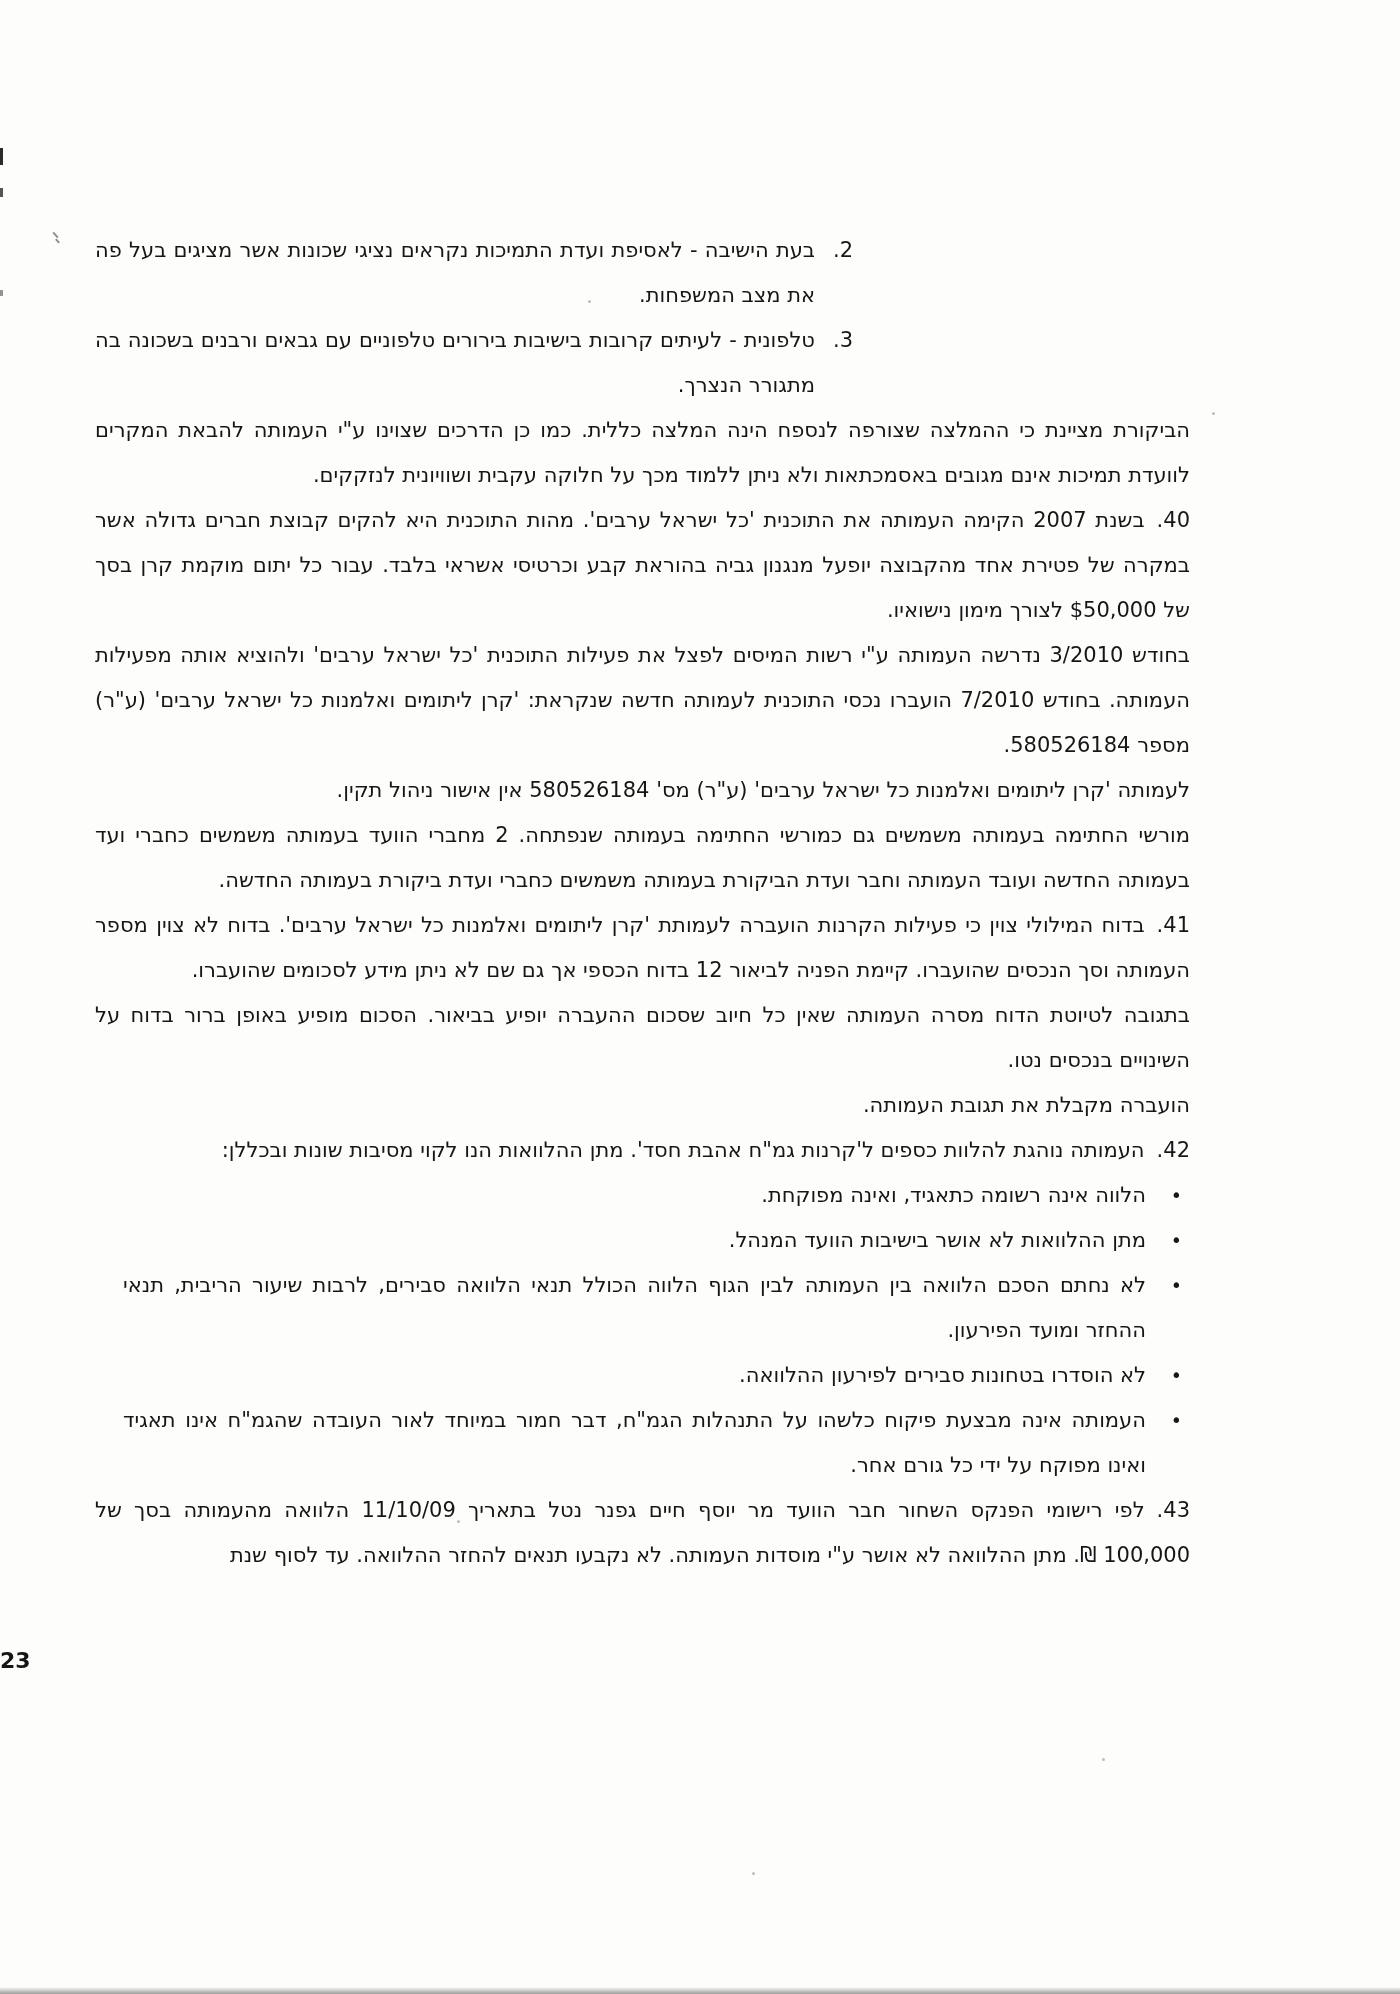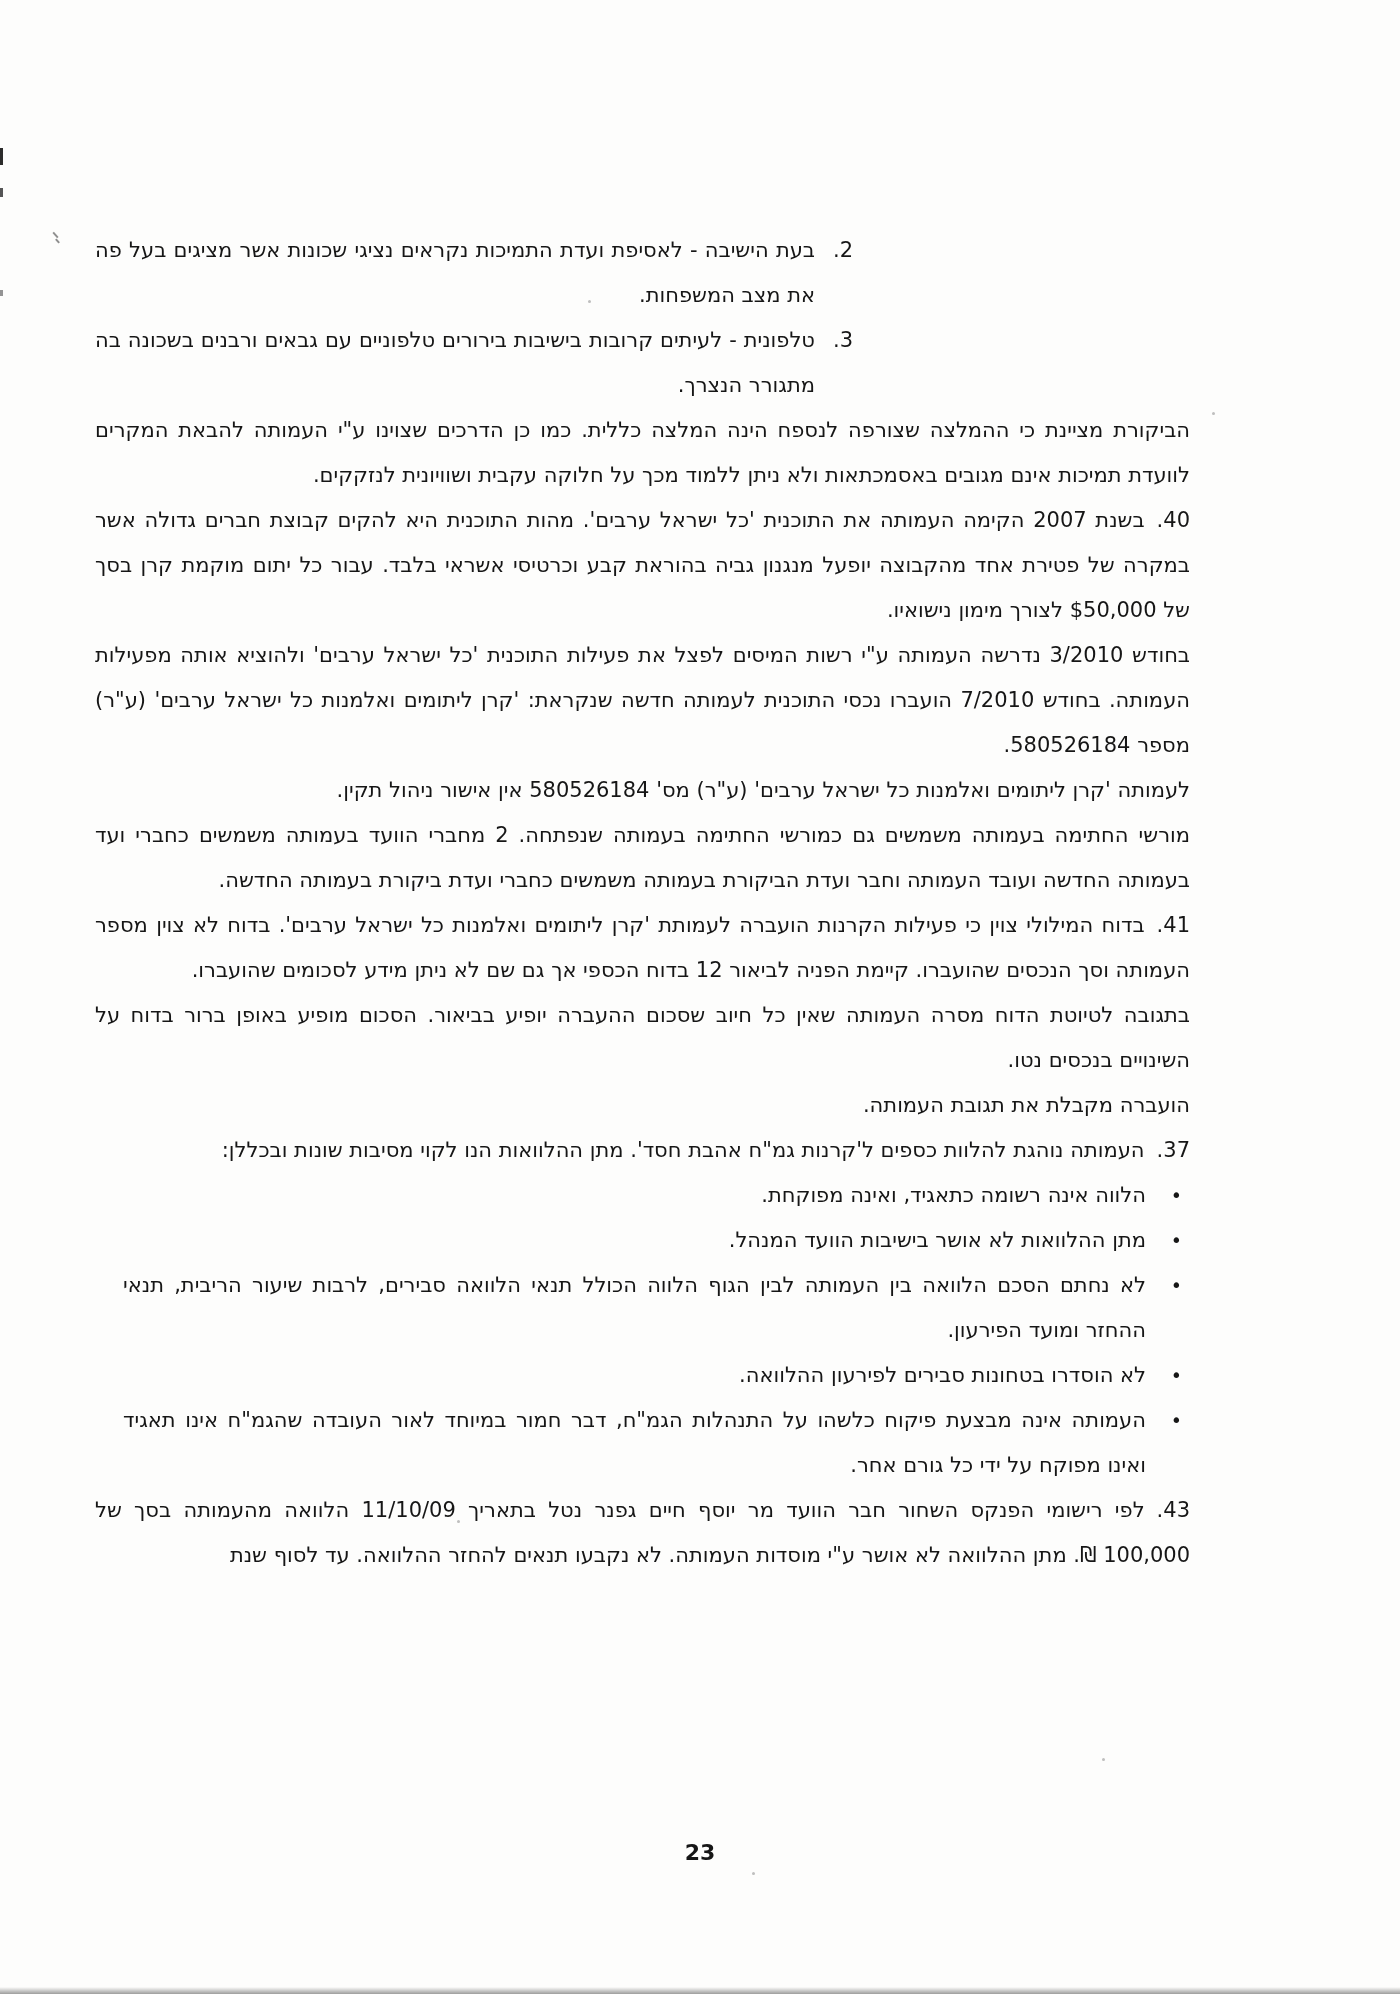--- a/index.html
+++ b/index.html
@@ -29,22 +29,22 @@
   .sub-num{flex:none;width:38px;}
   .sub-text{flex:1;}
   .bullet-row{
     display:flex;
     margin-right:8px;
   }
   .bullet-marker{flex:none;width:36px;font-size:19px;}
   .bullet-text{flex:1;margin-left:28px;}
   .page-number{
     position:absolute;
-    top:1840px;left:0;width:100%;
-    text-align:center;
+    top:1648px;left:0;width:100%;
+    text-align:left;
     font-weight:bold;
     font-size:22px;
   }
   .footer-note{
     position:absolute;
     top:1794px;
     left:555px;
     transform:translateX(-50%);
     direction:rtl;
     white-space:nowrap;
@@ -103,21 +103,21 @@
 
     <p class="para"><span class="item-num">40.</span><span>בשנת 2007 הקימה העמותה את התוכנית 'כל ישראל ערבים'. מהות התוכנית היא להקים קבוצת חברים גדולה אשר במקרה של פטירת אחד מהקבוצה יופעל מנגנון גביה בהוראת קבע וכרטיסי אשראי בלבד. עבור כל יתום מוקמת קרן בסך של $50,000 לצורך מימון נישואיו.</span></p>
     <p class="para">בחודש 3/2010 נדרשה העמותה ע"י רשות המיסים לפצל את פעילות התוכנית 'כל ישראל ערבים' ולהוציא אותה מפעילות העמותה. בחודש 7/2010 הועברו נכסי התוכנית לעמותה חדשה שנקראת: 'קרן ליתומים ואלמנות כל ישראל ערבים' (ע"ר) מספר 580526184.</p>
     <p class="para">לעמותה 'קרן ליתומים ואלמנות כל ישראל ערבים' (ע"ר) מס' 580526184 אין אישור ניהול תקין.</p>
     <p class="para">מורשי החתימה בעמותה משמשים גם כמורשי החתימה בעמותה שנפתחה. 2 מחברי הוועד בעמותה משמשים כחברי ועד בעמותה החדשה ועובד העמותה וחבר ועדת הביקורת בעמותה משמשים כחברי ועדת ביקורת בעמותה החדשה.</p>
 
     <p class="para"><span class="item-num">41.</span><span>בדוח המילולי צוין כי פעילות הקרנות הועברה לעמותת 'קרן ליתומים ואלמנות כל ישראל ערבים'. בדוח לא צוין מספר העמותה וסך הנכסים שהועברו. קיימת הפניה לביאור 12 בדוח הכספי אך גם שם לא ניתן מידע לסכומים שהועברו.</span></p>
     <p class="para">בתגובה לטיוטת הדוח מסרה העמותה שאין כל חיוב שסכום ההעברה יופיע בביאור. הסכום מופיע באופן ברור בדוח על השינויים בנכסים נטו.</p>
     <p class="para">הועברה מקבלת את תגובת העמותה.</p>
 
-    <p class="para"><span class="item-num">37.</span><span>העמותה נוהגת להלוות כספים ל'קרנות גמ"ח אהבת חסד'. מתן ההלוואות הנו לקוי מסיבות שונות ובכללן:</span></p>
+    <p class="para"><span class="item-num">42.</span><span>העמותה נוהגת להלוות כספים ל'קרנות גמ"ח אהבת חסד'. מתן ההלוואות הנו לקוי מסיבות שונות ובכללן:</span></p>
 
     <div class="bullet-row">
       <span class="bullet-marker">•</span>
       <span class="bullet-text">הלווה אינה רשומה כתאגיד, ואינה מפוקחת.</span>
     </div>
     <div class="bullet-row">
       <span class="bullet-marker">•</span>
       <span class="bullet-text">מתן ההלוואות לא אושר בישיבות הוועד המנהל.</span>
     </div>
     <div class="bullet-row">

